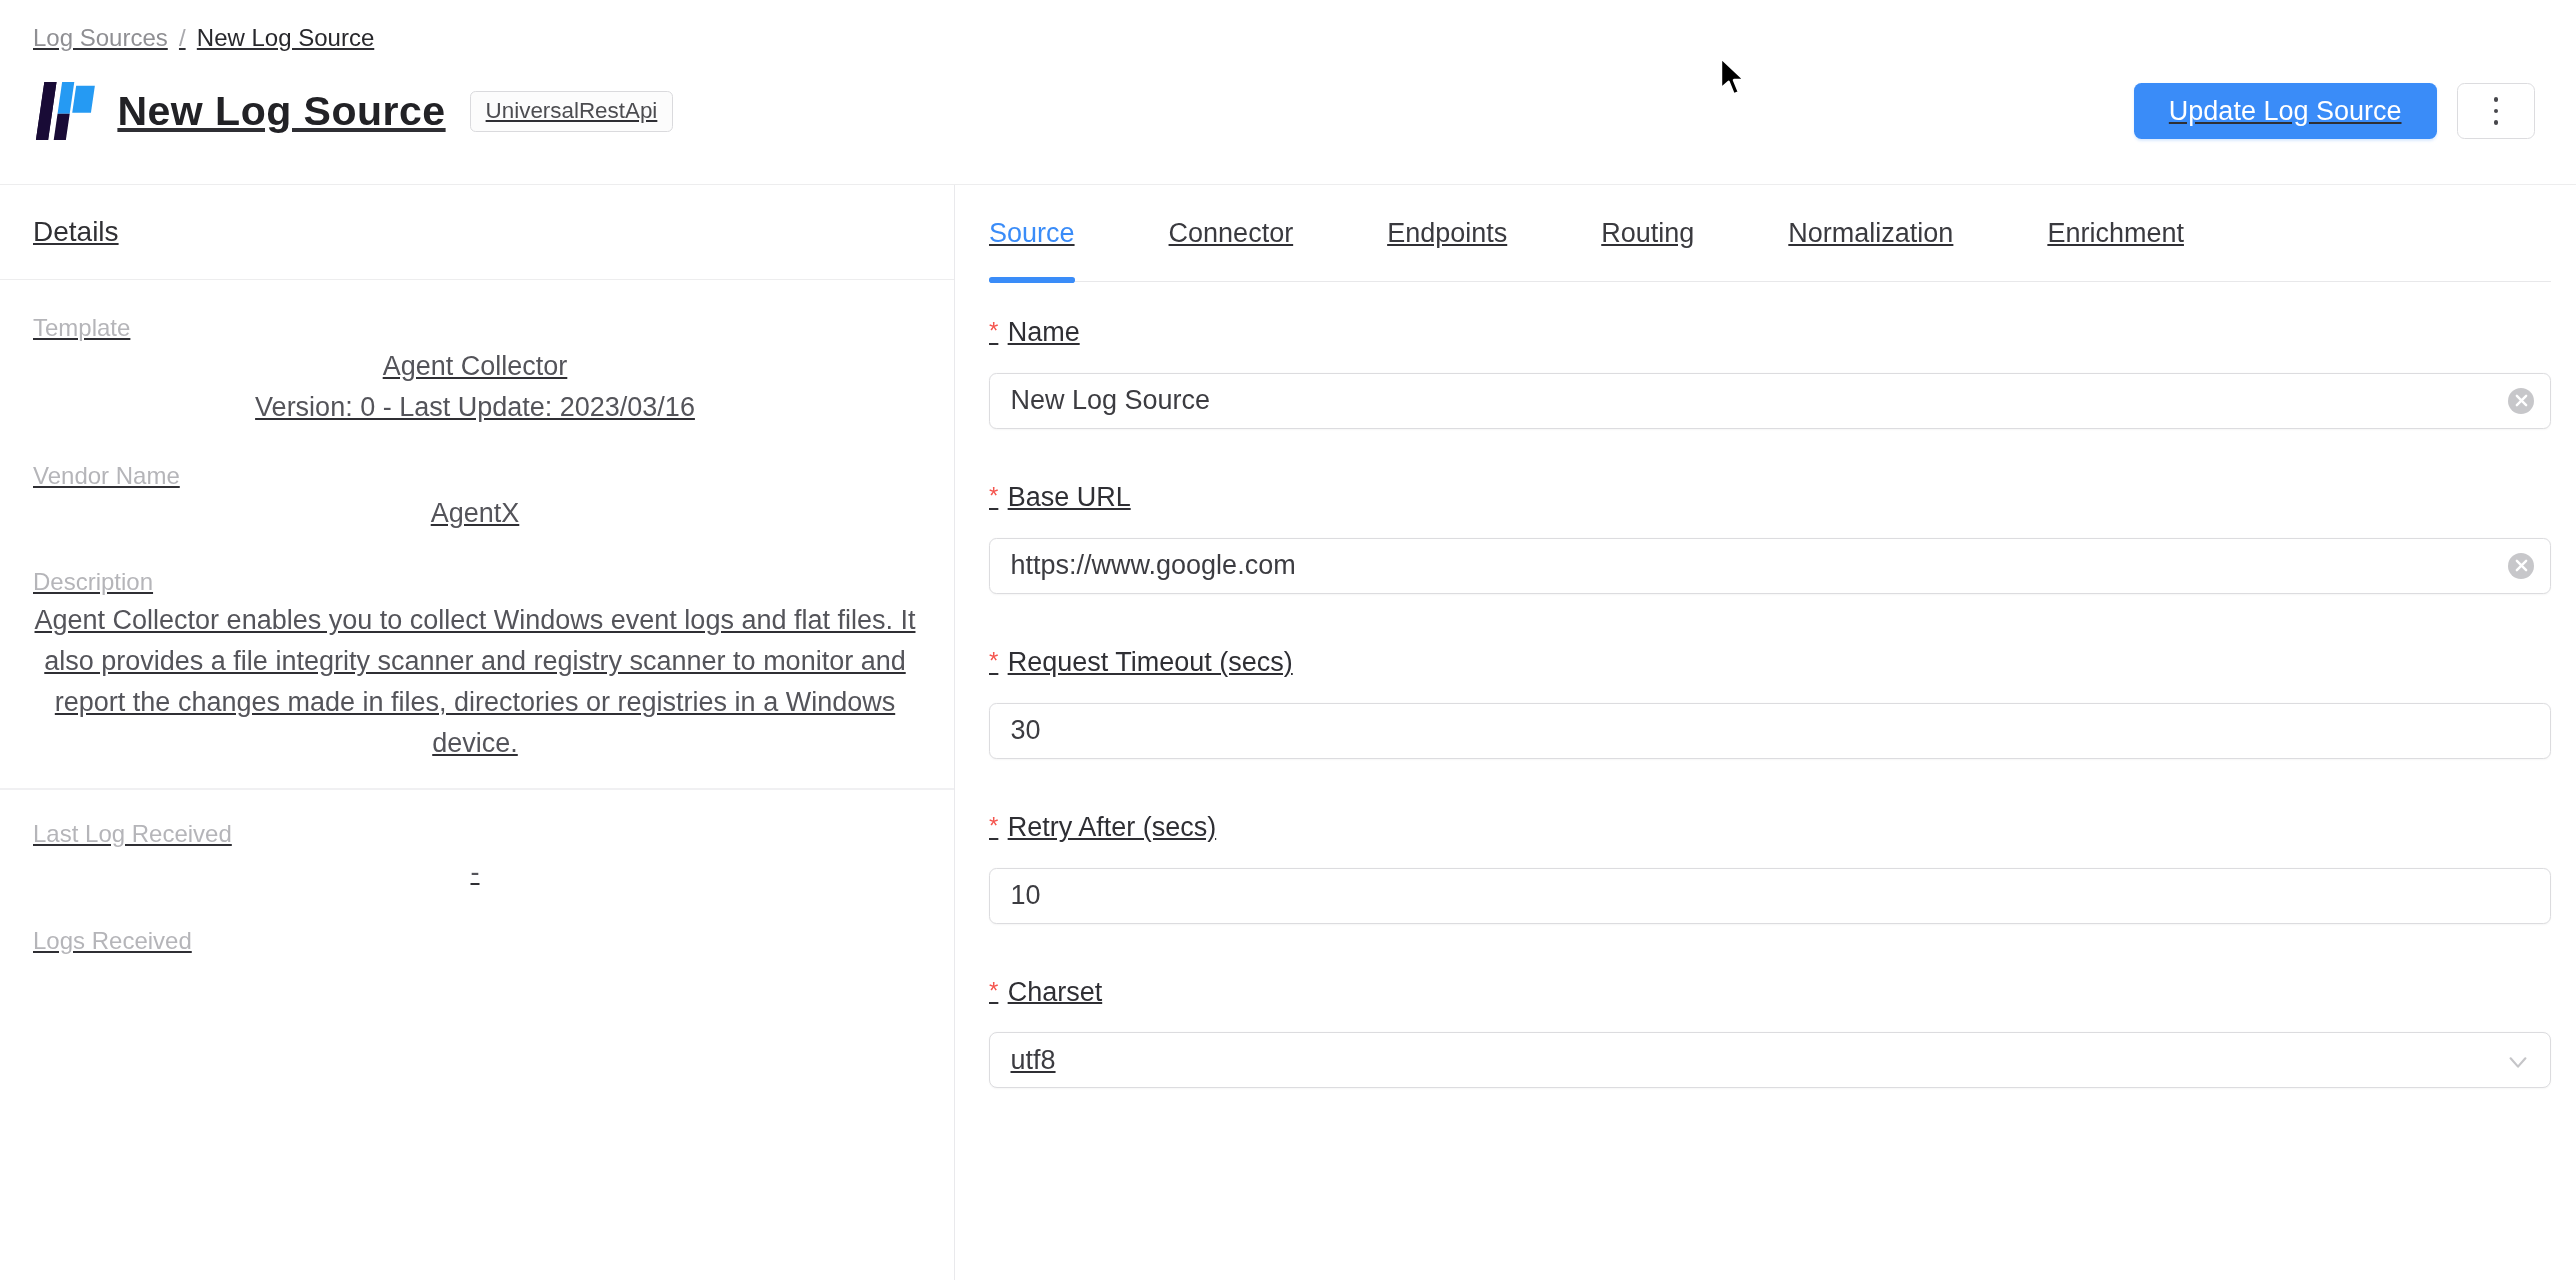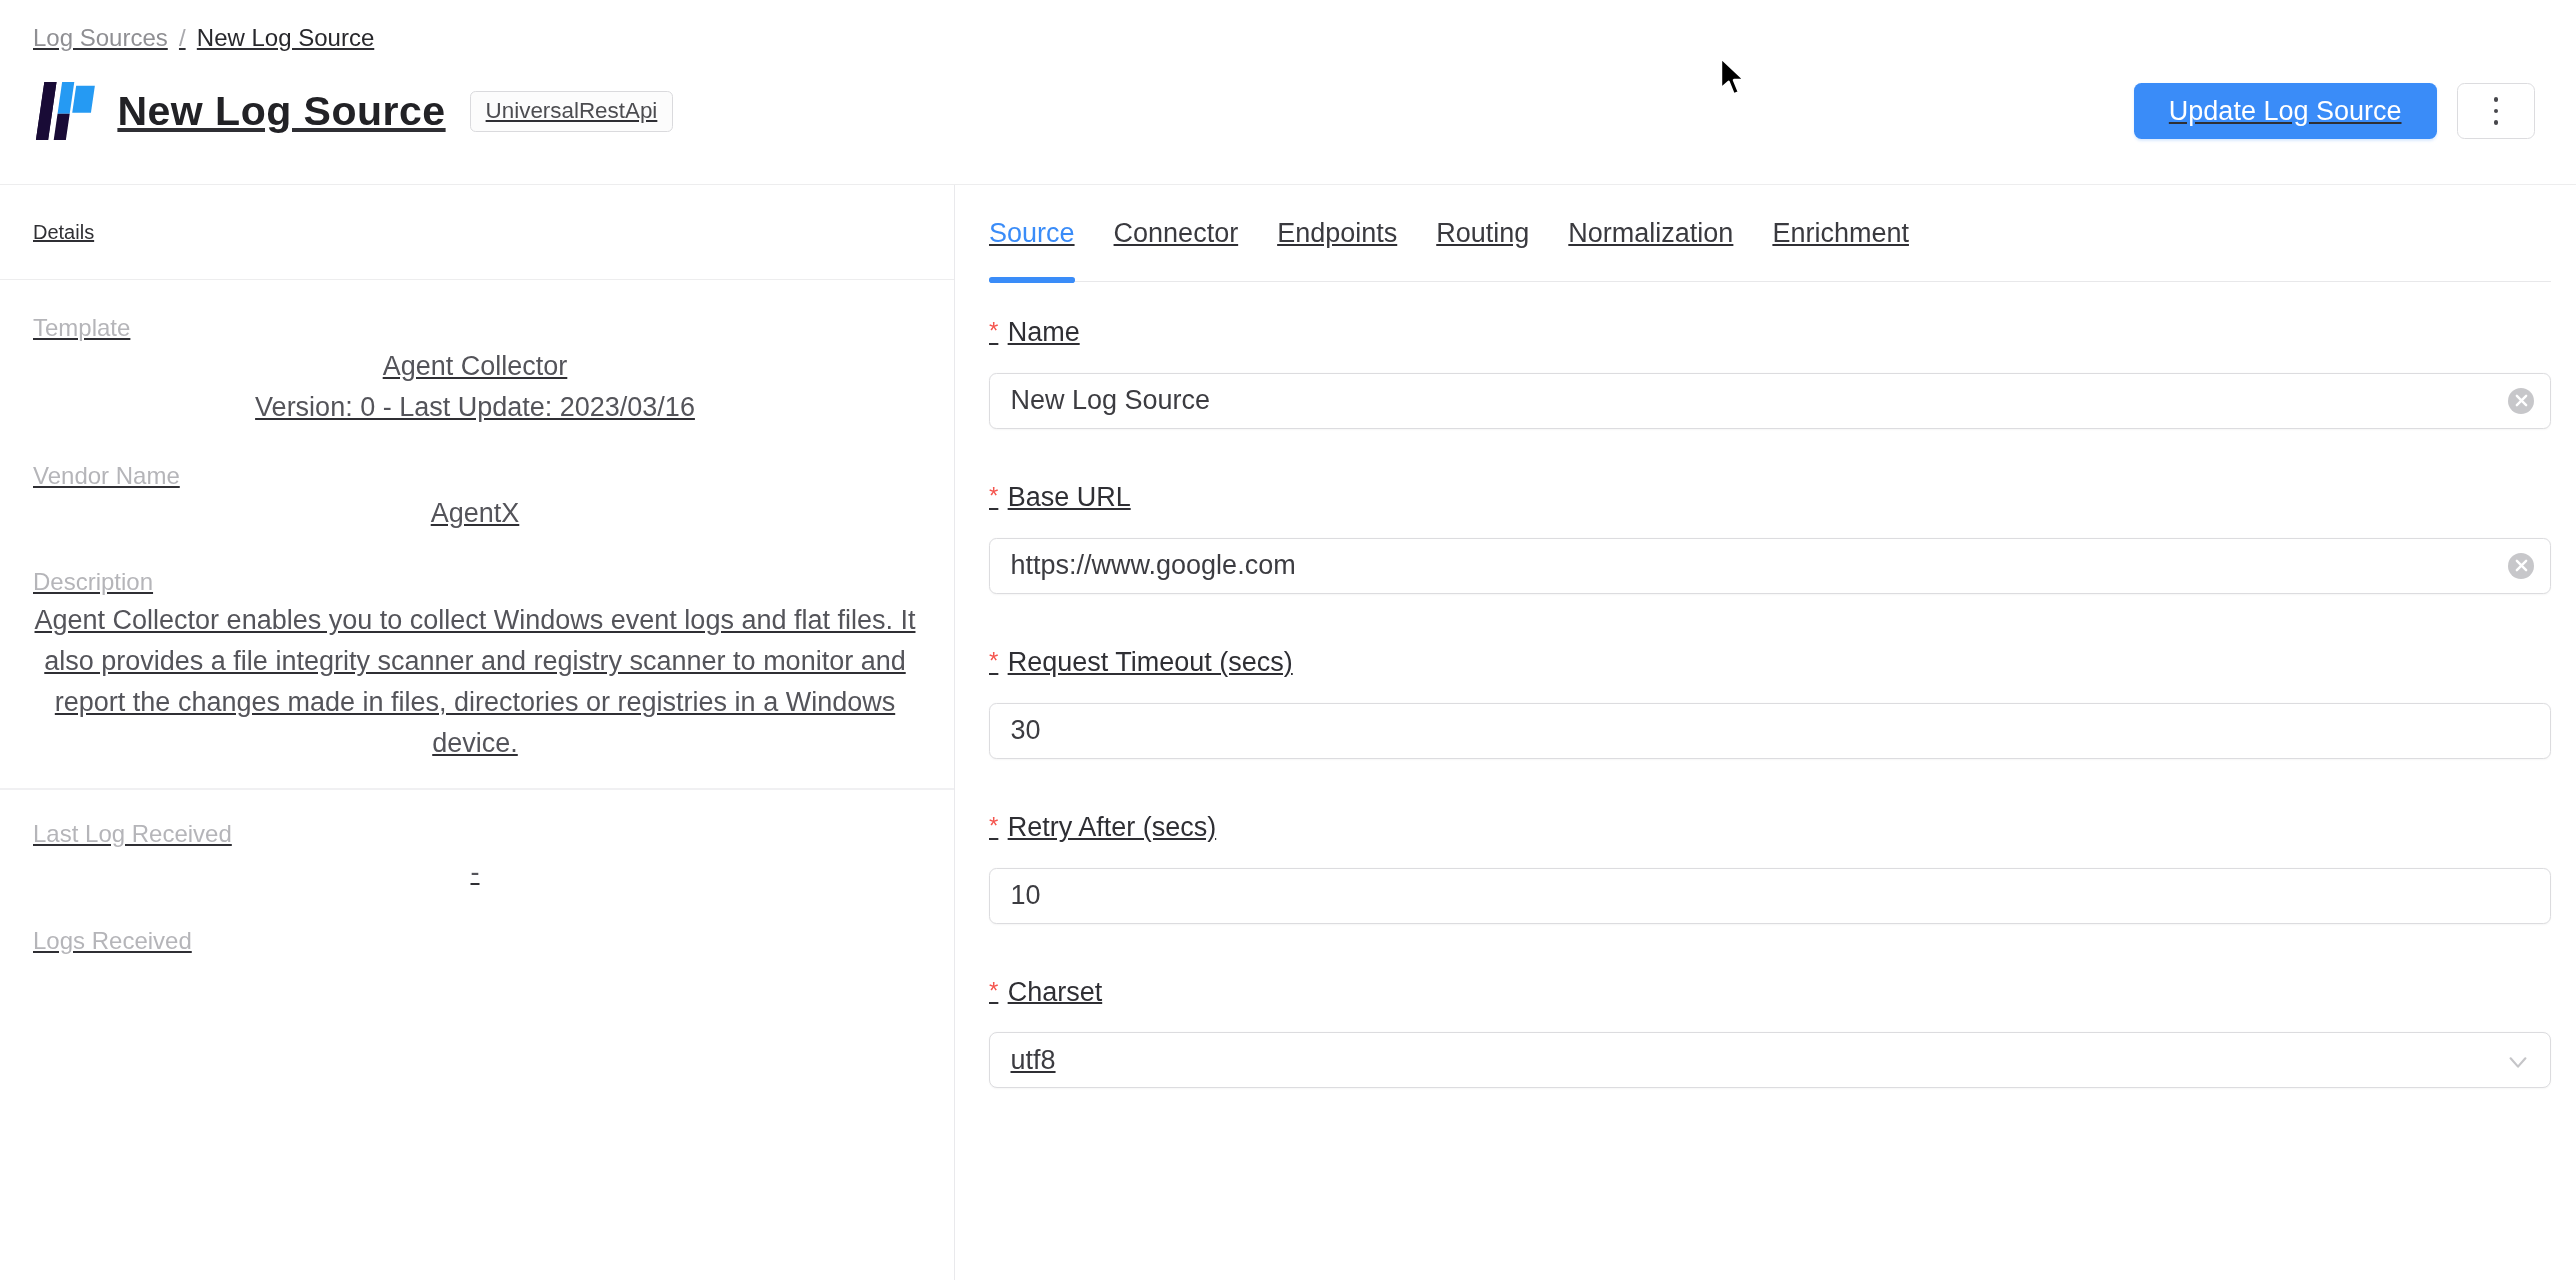--- a/index.html
+++ b/index.html
@@ -35,30 +35,30 @@
     border-radius:7.5px; cursor:pointer; display:flex; flex-direction:column;
     align-items:center; justify-content:center; gap:6.5px;
   }
   .btn-kebab i { width:4.7px; height:4.7px; border-radius:50%; background:#47474c; }
 
   
   .content { display:flex; height:1095px; }
   .left-panel { width:955px; flex:0 0 auto; border-right:1.9px solid #e9e9ec; }
   .left-header { height:95px; display:flex; align-items:center; padding-left:33px;
                  border-bottom:1.9px solid #ededee; }
-  .left-title { font-size:20px; color:#303034; }
+  .left-title { font-size:28px; color:#303034; }
   .left-body { padding:0 37px 0 33px; }
   .ds { margin-top:34px; }
   .ds-label { font-size:24px; line-height:28px; color:#b5b5b9; margin-bottom:3.7px; }
   .ds-value { font-size:27px; line-height:41px; color:#54545a;text-align:center; }
   .left-divider { border:none; border-top:2.8px solid #f0f0f2; margin:24px -37px 0 -33px; }
 
   
   .right-panel { flex:1; padding:0 25px 0 34px; }
-  .tabs { height:97px; display:flex; align-items:stretch; gap:39px; border-bottom:1.9px solid #e8e8ea; }
+  .tabs { height:97px; display:flex; align-items:stretch; gap:94px; border-bottom:1.9px solid #e8e8ea; }
   .tab { position:relative; display:flex; align-items:center; font-size:27px; color:#3a3a3f; cursor:pointer; }
   .tab.active { color:#3a8cf8; }
   .tab.active::after {
     content:""; position:absolute; left:0; right:0; bottom:-1.9px; height:5.6px;
     background:#3a8cf8; border-radius:2.8px;
   }
 
   .form { padding-top:32px; }
   .field { margin-bottom:50px; }
   .field-label { font-size:27px; line-height:34px; color:#2f2f34; margin-bottom:24px; }

